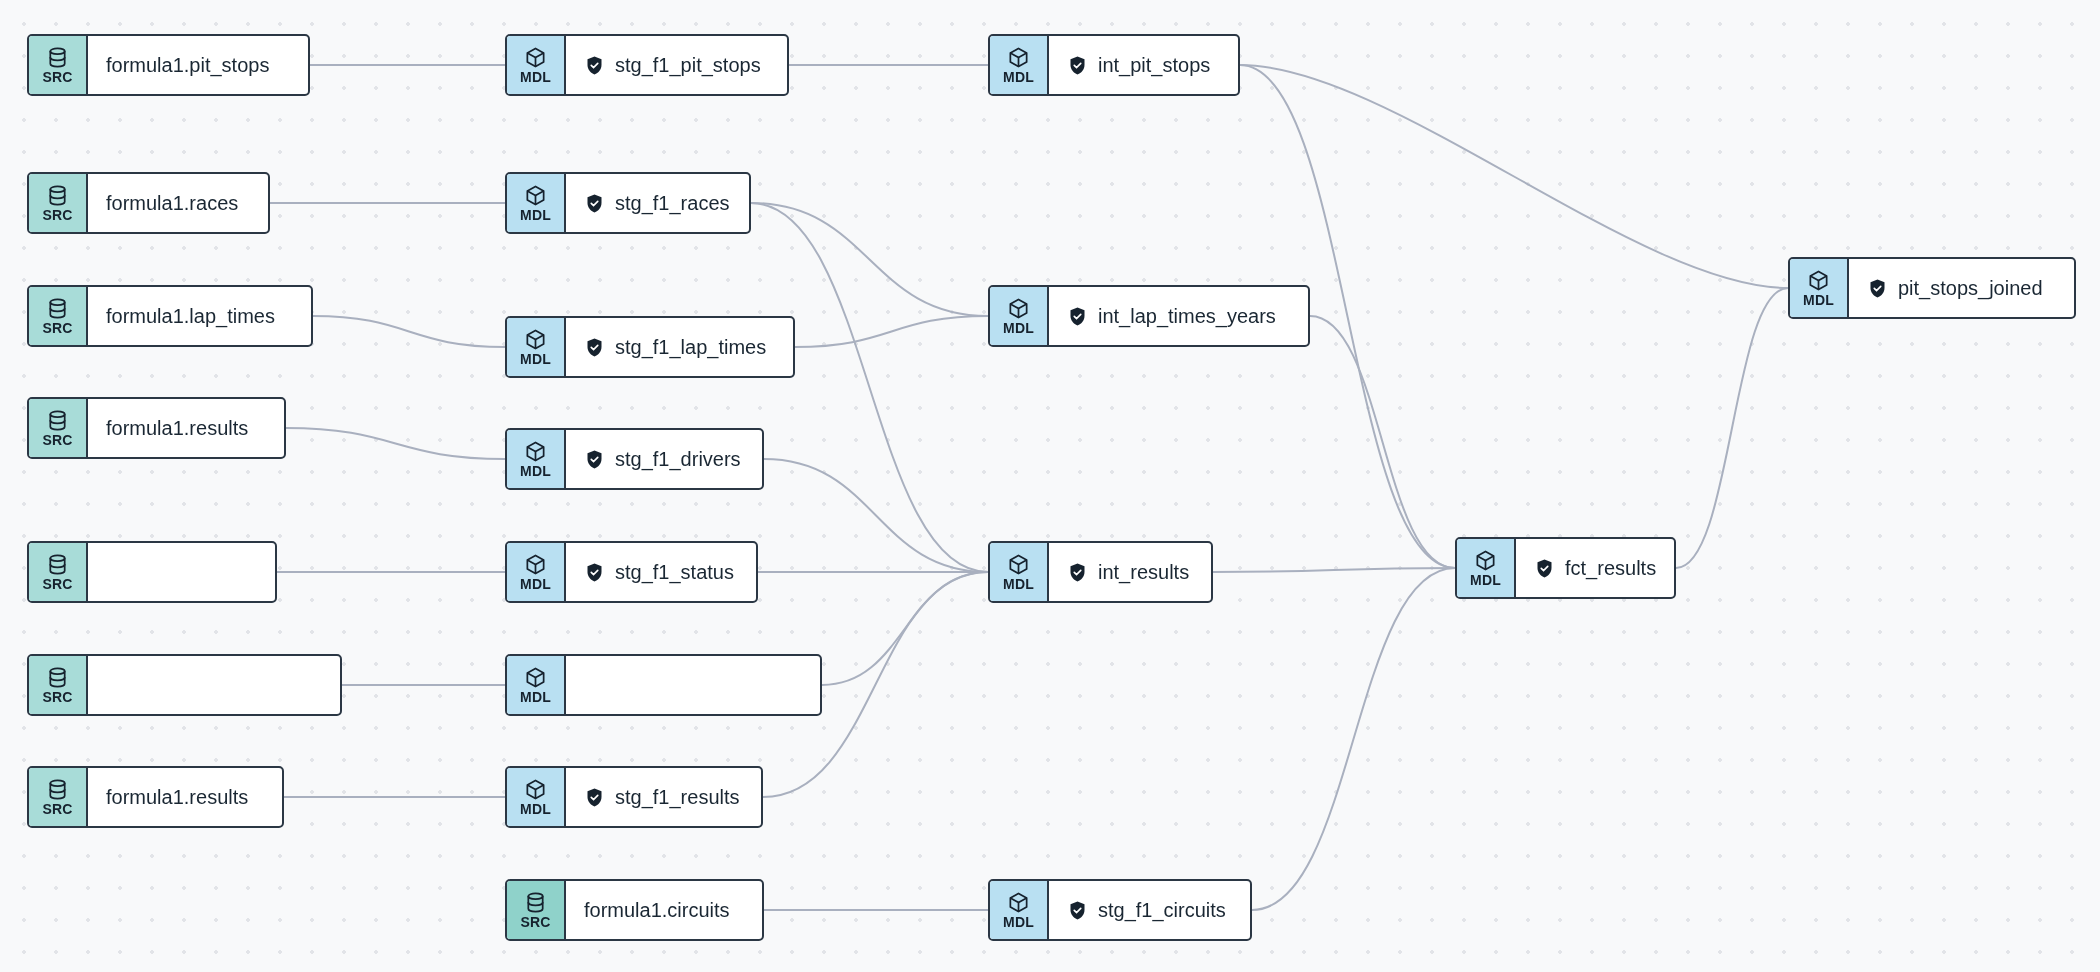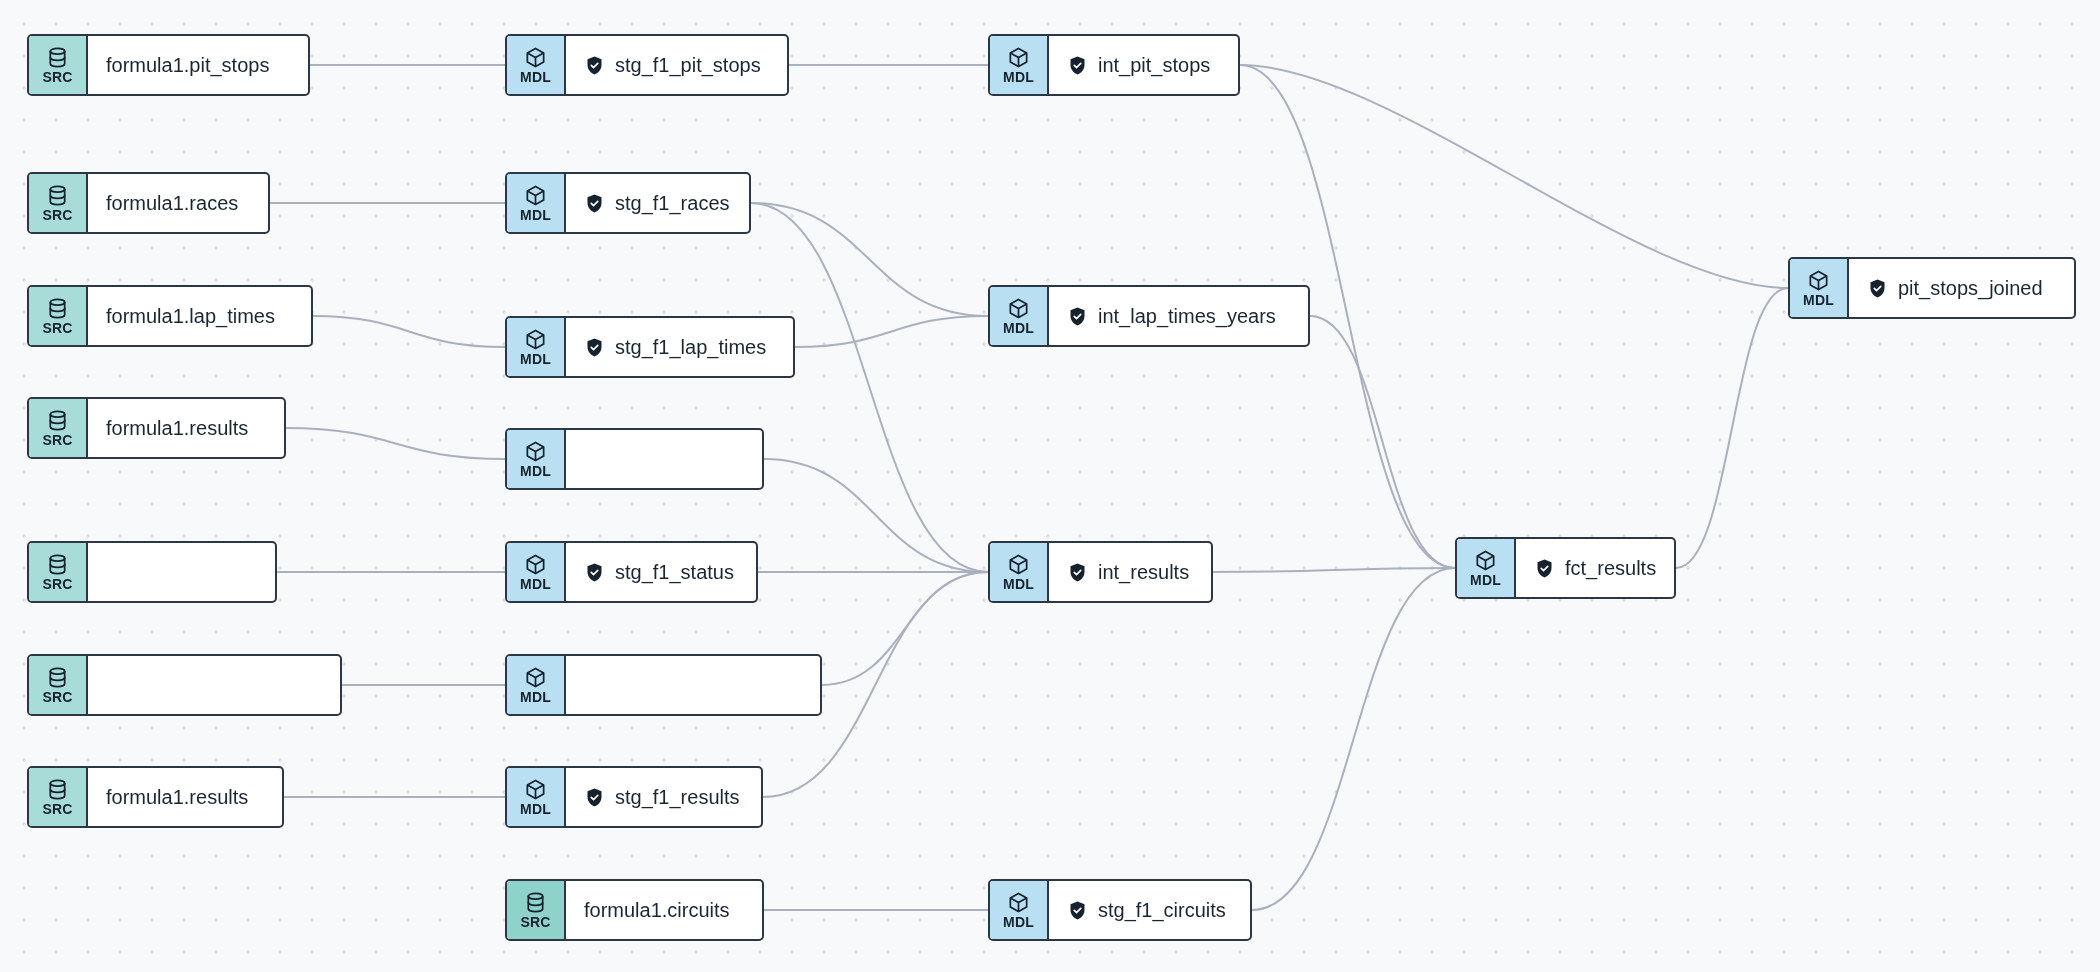--- a/index.html
+++ b/index.html
@@ -221,20 +221,29 @@
     </div>
     <div class="node" style="left: 505px; top: 428px; width: 259px; height: 62px;">
       <div class="badge" style="background: rgb(185, 224, 242);">
         <svg viewBox="0 0 24 24" width="23" height="23" fill="none" stroke="#16222e" stroke-width="1.8" stroke-linejoin="round">
           <path d="M12 2.5l8.5 4.75v9.5L12 21.5l-8.5-4.75v-9.5z"></path>
           <path d="M3.5 7.25L12 12l8.5-4.75"></path>
           <path d="M12 12v9.5"></path>
         </svg>
         <span class="badge-label">MDL</span>
       </div>
+      <div class="content">
+        <span class="shield">
+          <svg viewBox="0 0 24 24" width="21" height="21">
+            <path d="M12 1.8l8 3v6.4c0 5.2-3.4 9.3-8 11-4.6-1.7-8-5.8-8-11V4.8z" fill="#16222e"></path>
+            <path d="M8.3 11.8l2.6 2.6 4.8-4.8" stroke="#ffffff" stroke-width="1.9" fill="none" stroke-linecap="round"></path>
+          </svg>
+        </span>
+        <span class="label">stg_f1_drivers</span>
+      </div>
     </div>
     <div class="node" style="left: 505px; top: 541px; width: 253px; height: 62px;">
       <div class="badge" style="background: rgb(185, 224, 242);">
         <svg viewBox="0 0 24 24" width="23" height="23" fill="none" stroke="#16222e" stroke-width="1.8" stroke-linejoin="round">
           <path d="M12 2.5l8.5 4.75v9.5L12 21.5l-8.5-4.75v-9.5z"></path>
           <path d="M3.5 7.25L12 12l8.5-4.75"></path>
           <path d="M12 12v9.5"></path>
         </svg>
         <span class="badge-label">MDL</span>
       </div>

